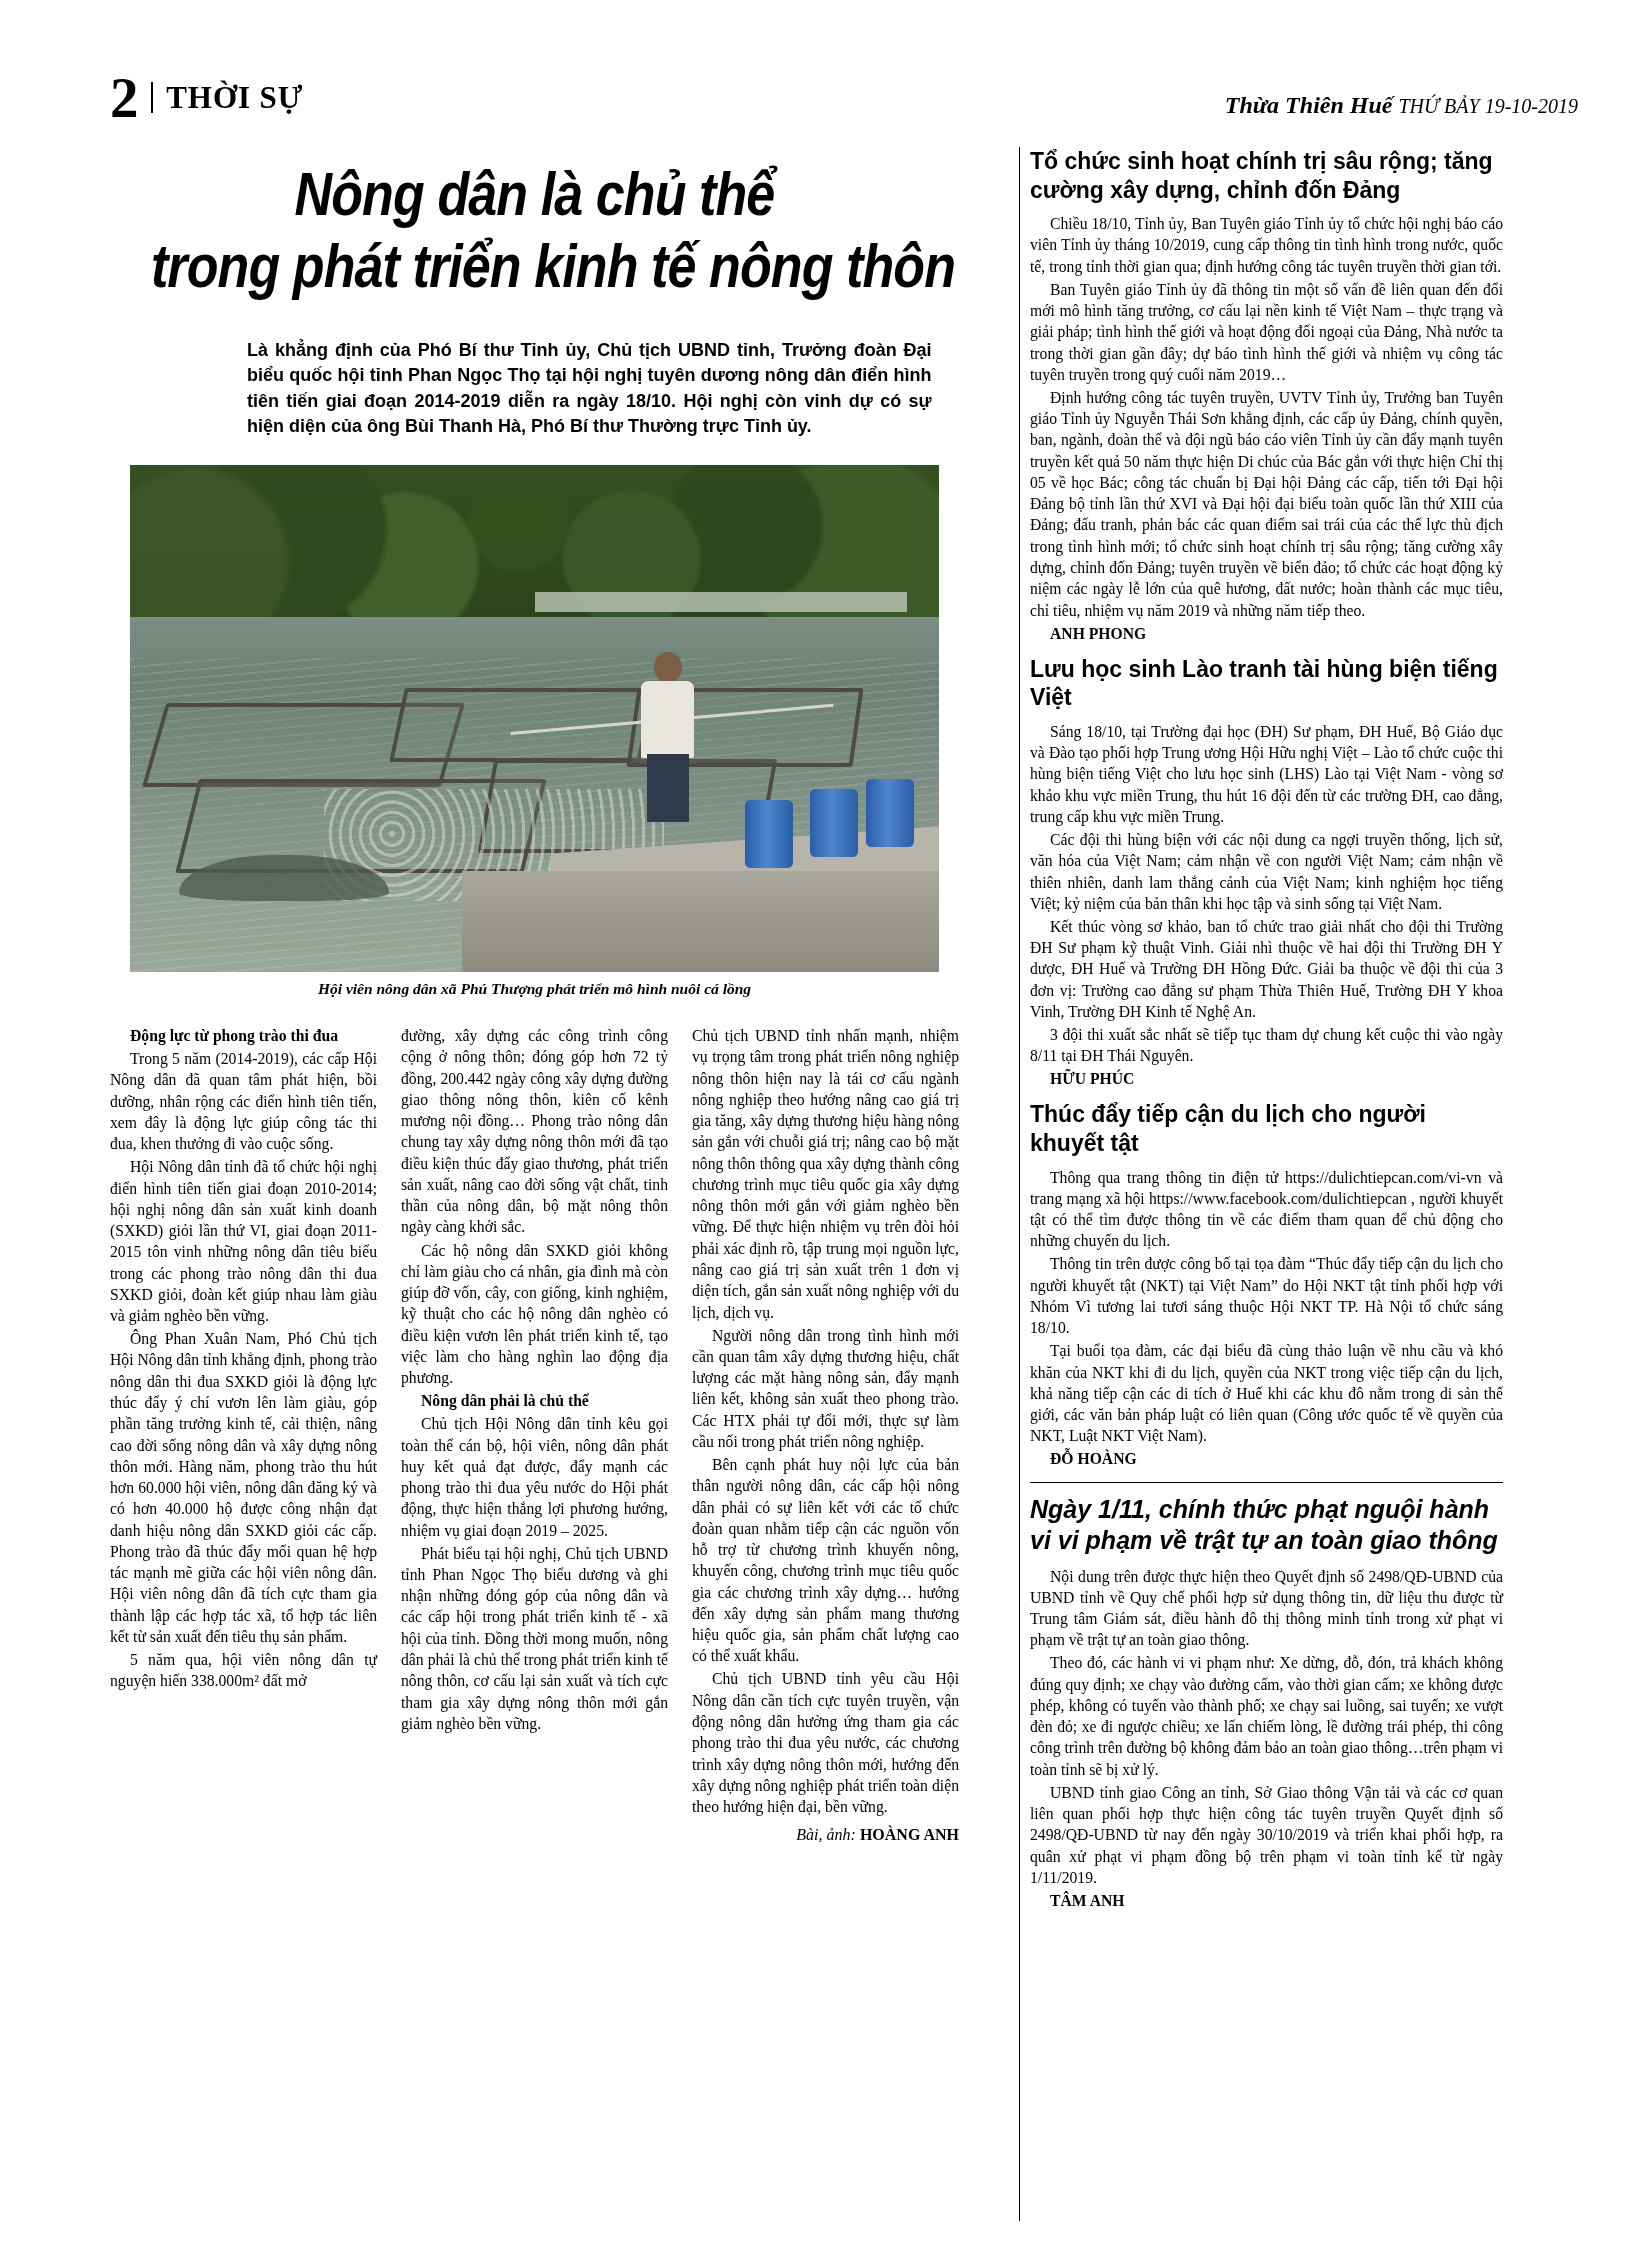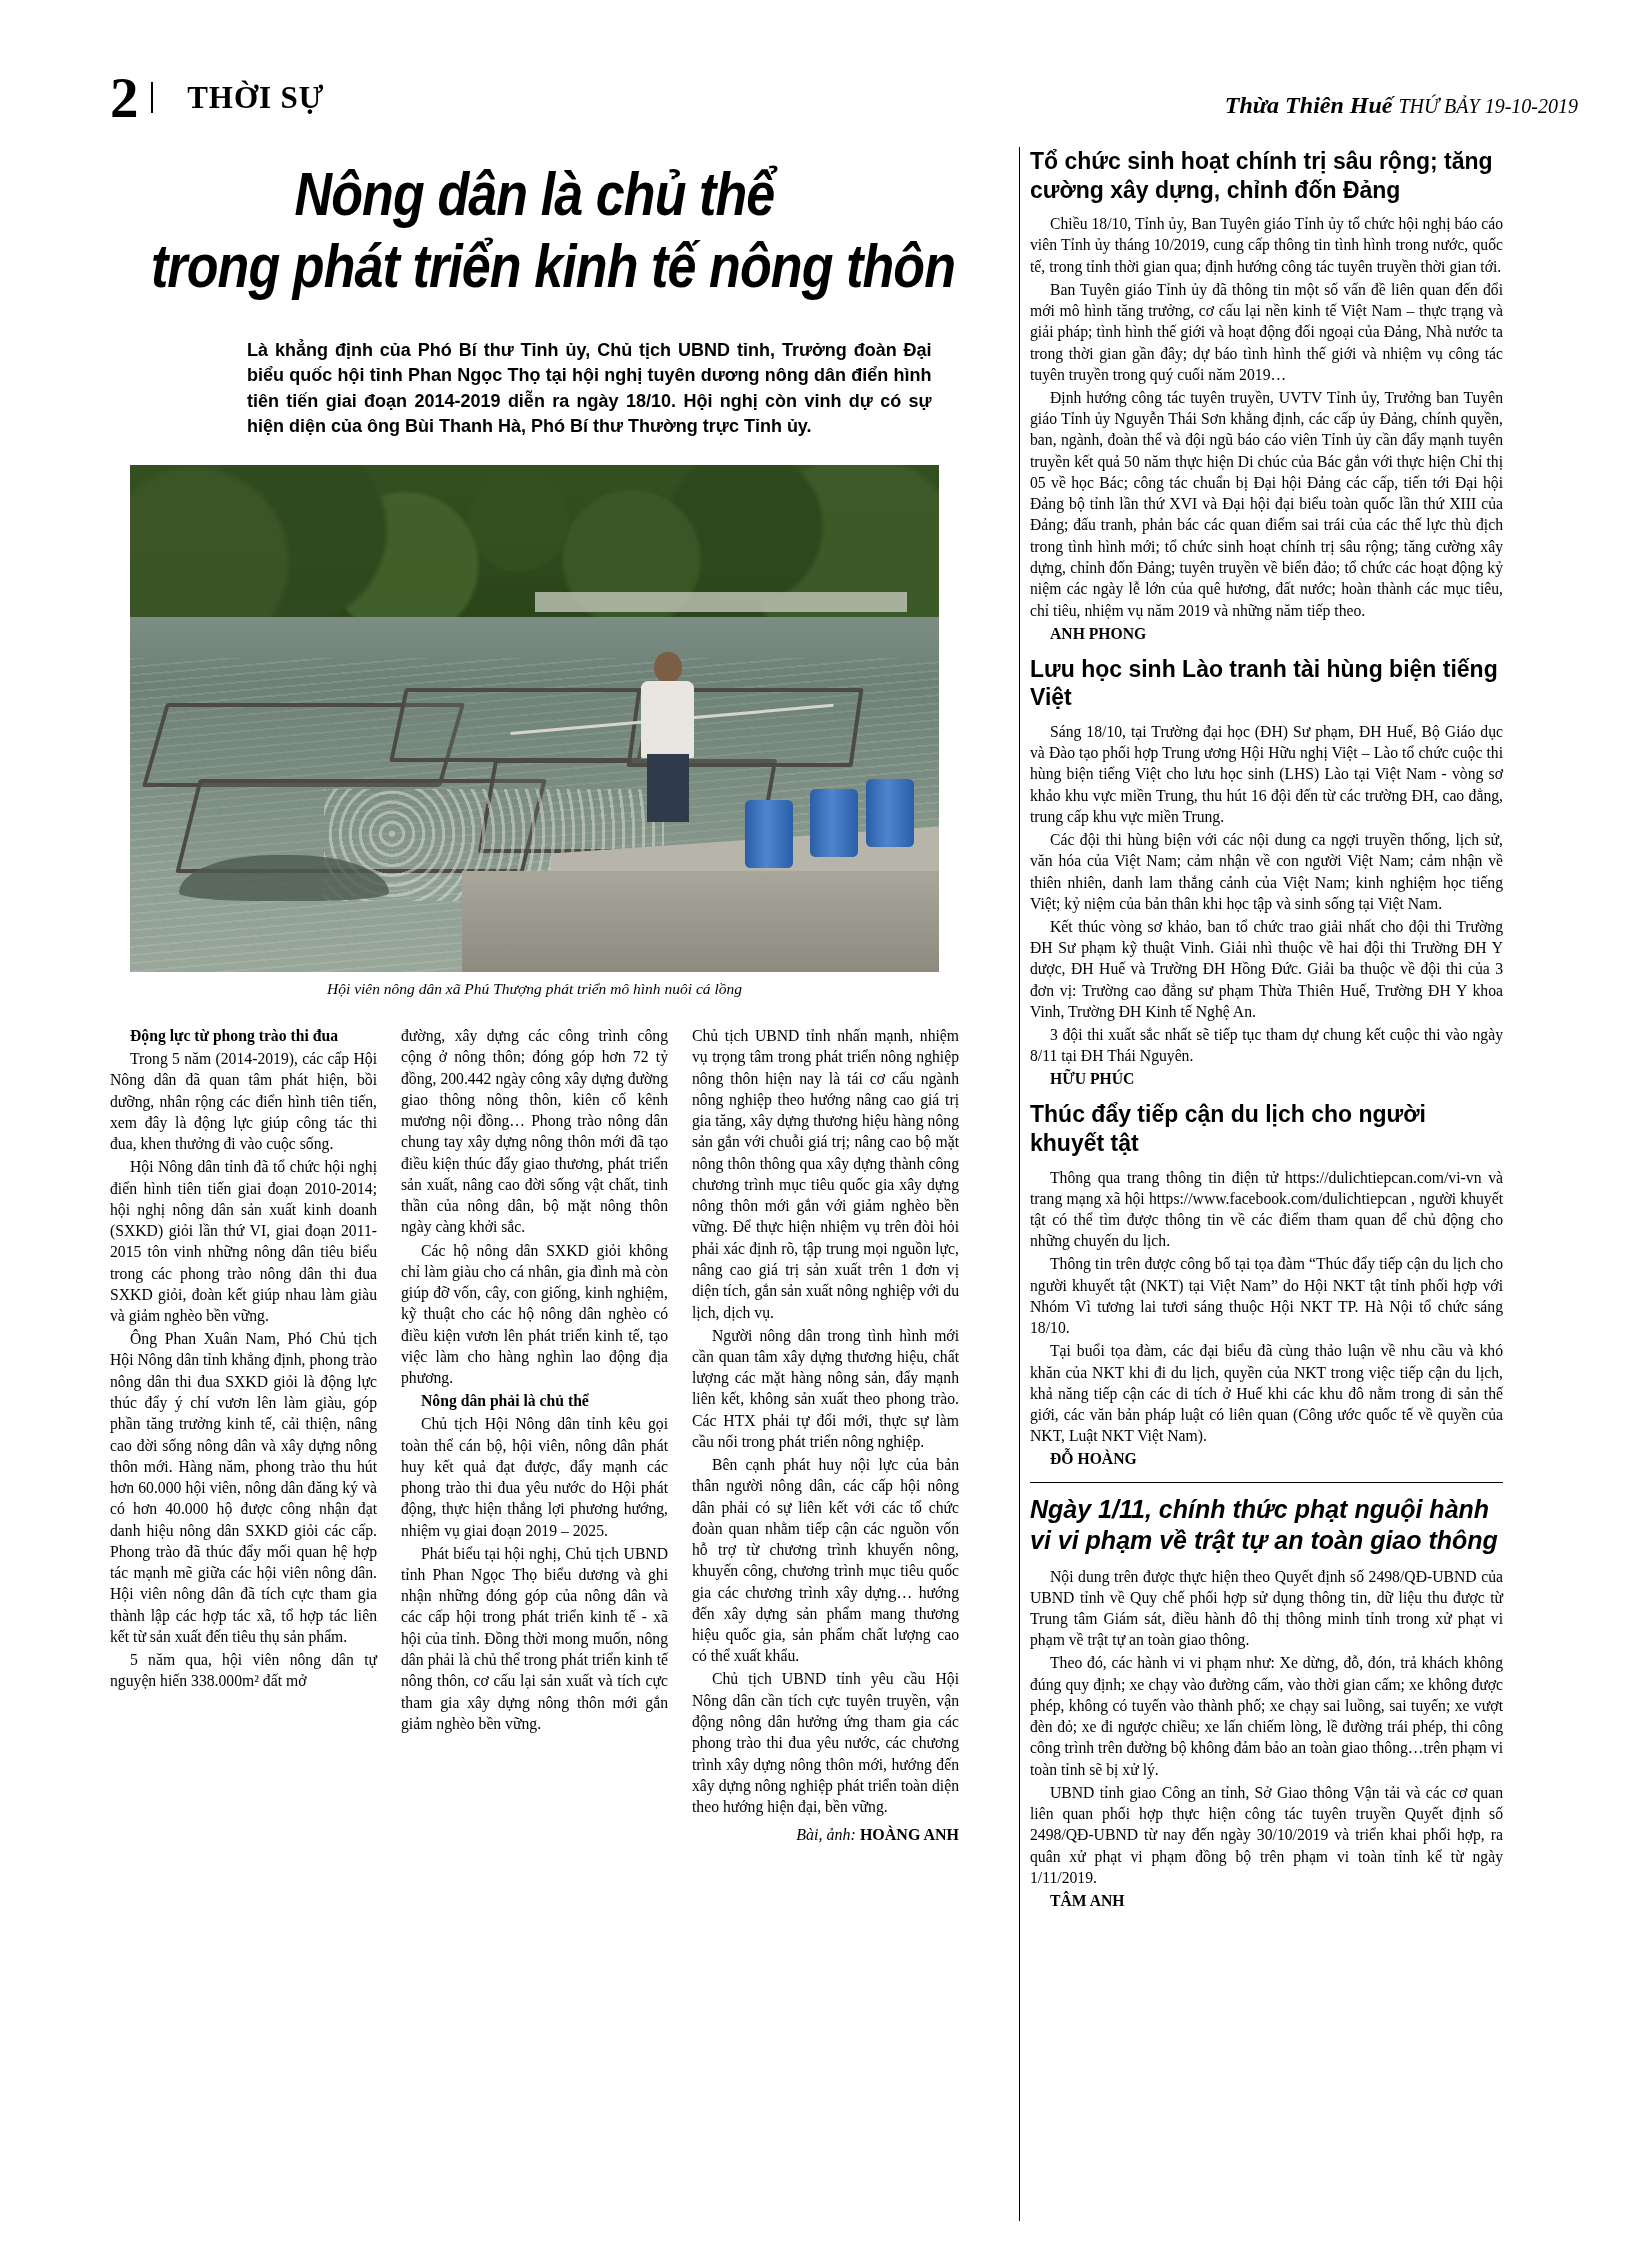--- a/index.html
+++ b/index.html
@@ -41,21 +41,21 @@
     font-weight: bold;
     line-height: 0.9;
     padding-right: 12.8px;
   }
   .page-section {
     font-family: "Liberation Serif", serif;
     font-size: 31px;
     font-weight: bold;
     letter-spacing: 0.9px;
     border-left: 2.7px solid #000;
-    padding-left: 34px;
+    padding-left: 13px;
     line-height: 1.0;
   }
   .masthead-right {
     display: flex;
     align-items: baseline;
     gap: 6px;
     padding-bottom: 3.7px;
     font-style: italic;
   }
   .paper-name {
@@ -111,20 +111,21 @@
     line-height: 1.42;
     margin: 33px 0 0 0;
     padding: 0 27.4px 0 137px;
     text-align: justify;
   }
 
   
   .photo-block {
     margin: 20px 0 0 0;
     padding: 5px 20px;
+    font-weight: bold;
   }
   .photo {
     width: 100%;
     height: 507px;
     position: relative;
     overflow: hidden;
     background: #2d4a2a;
   }
   .ph-sky {
     position: absolute; left:0; top:0; width:100%; height:26%;

